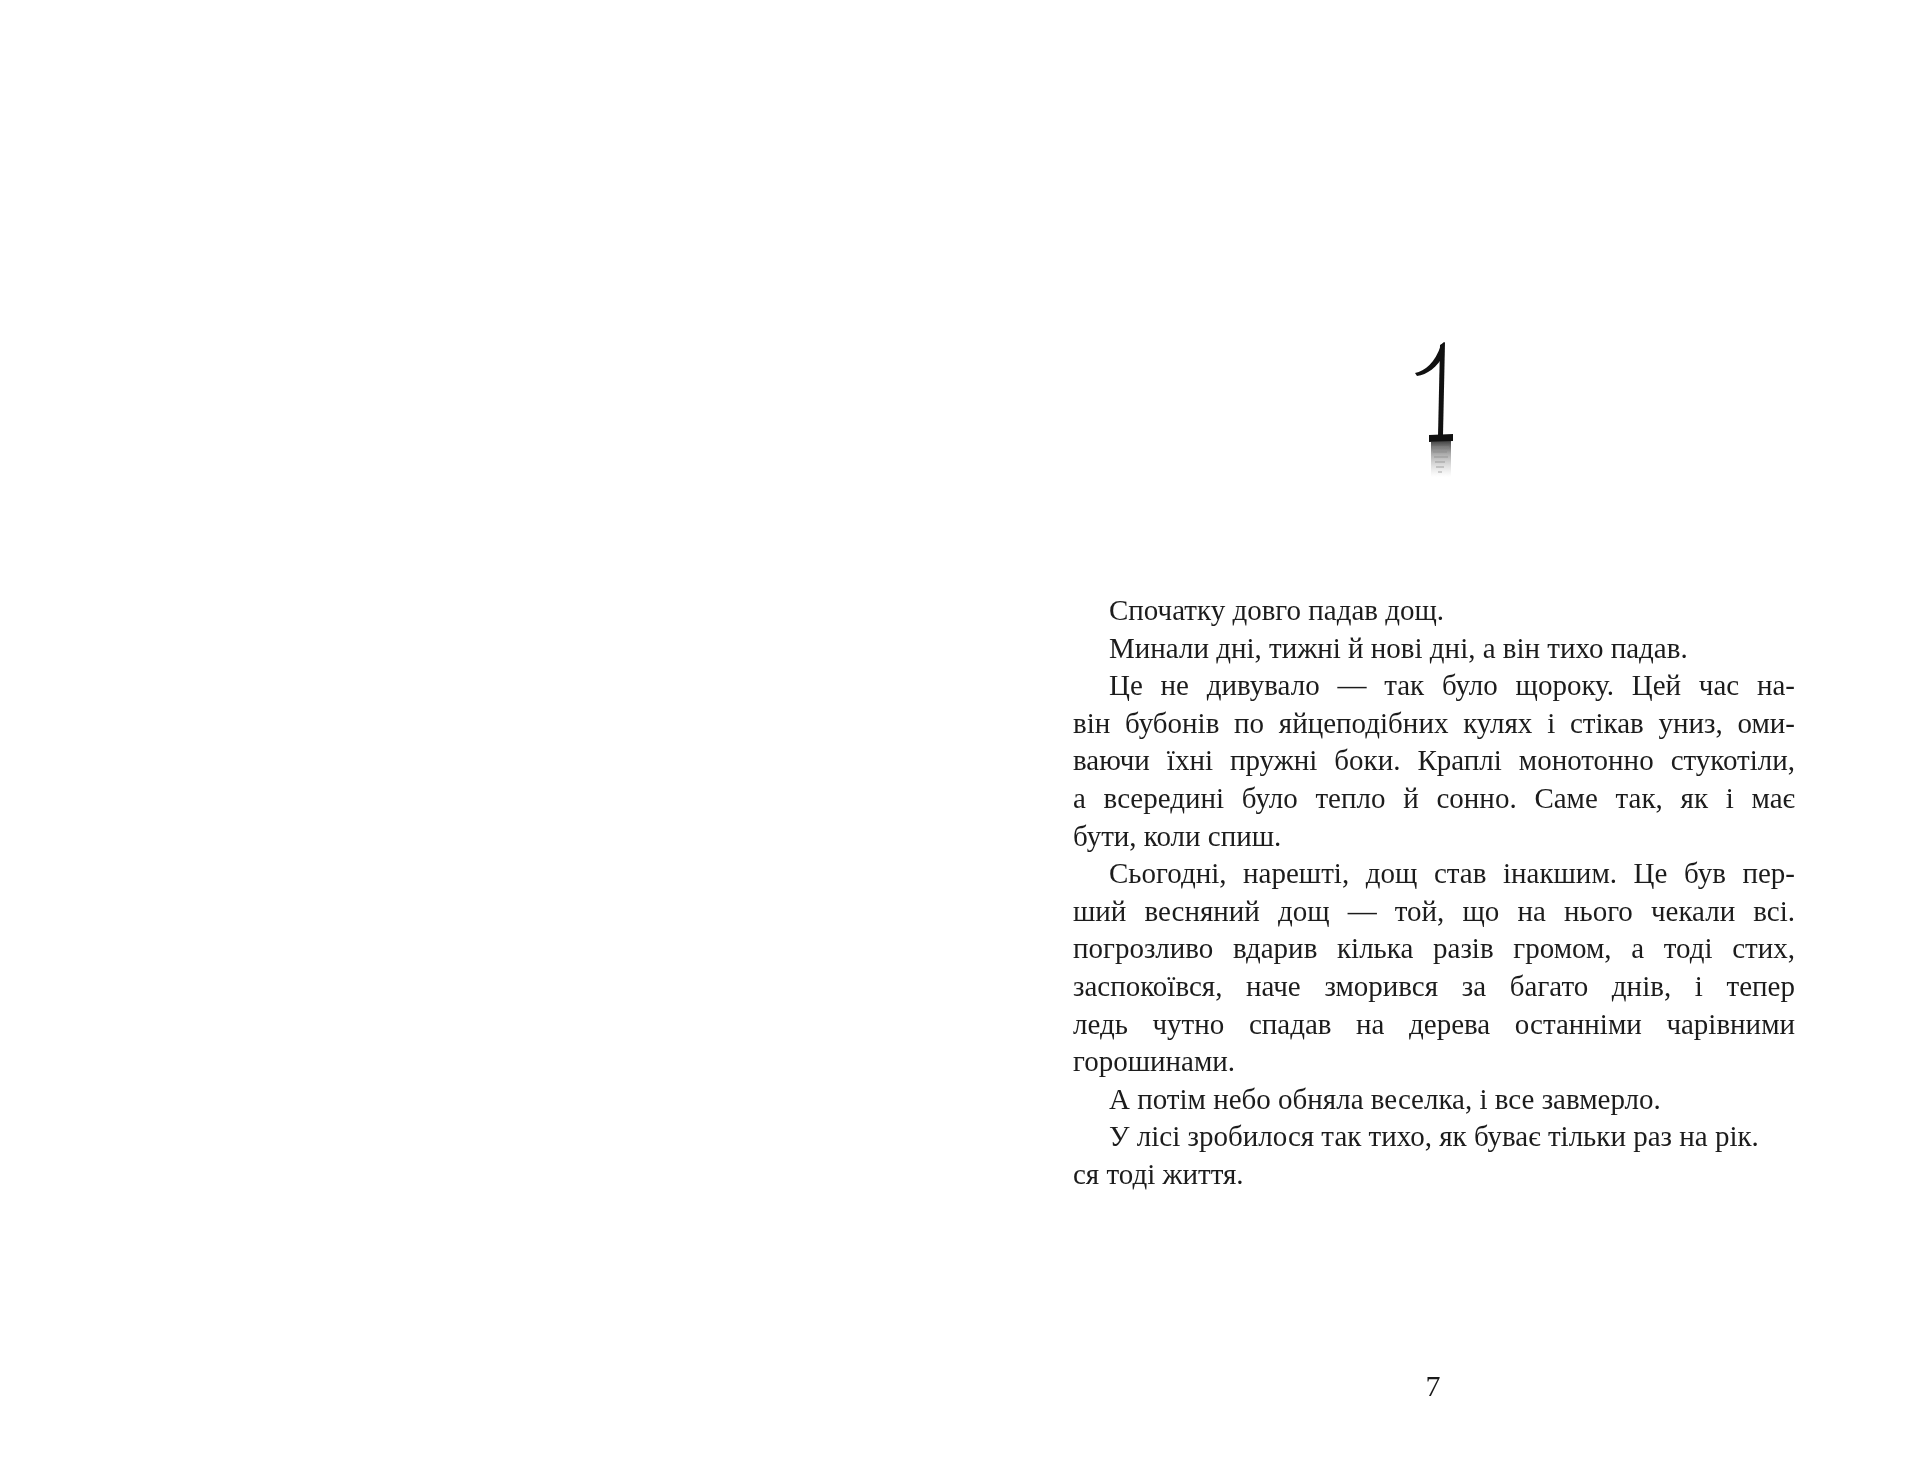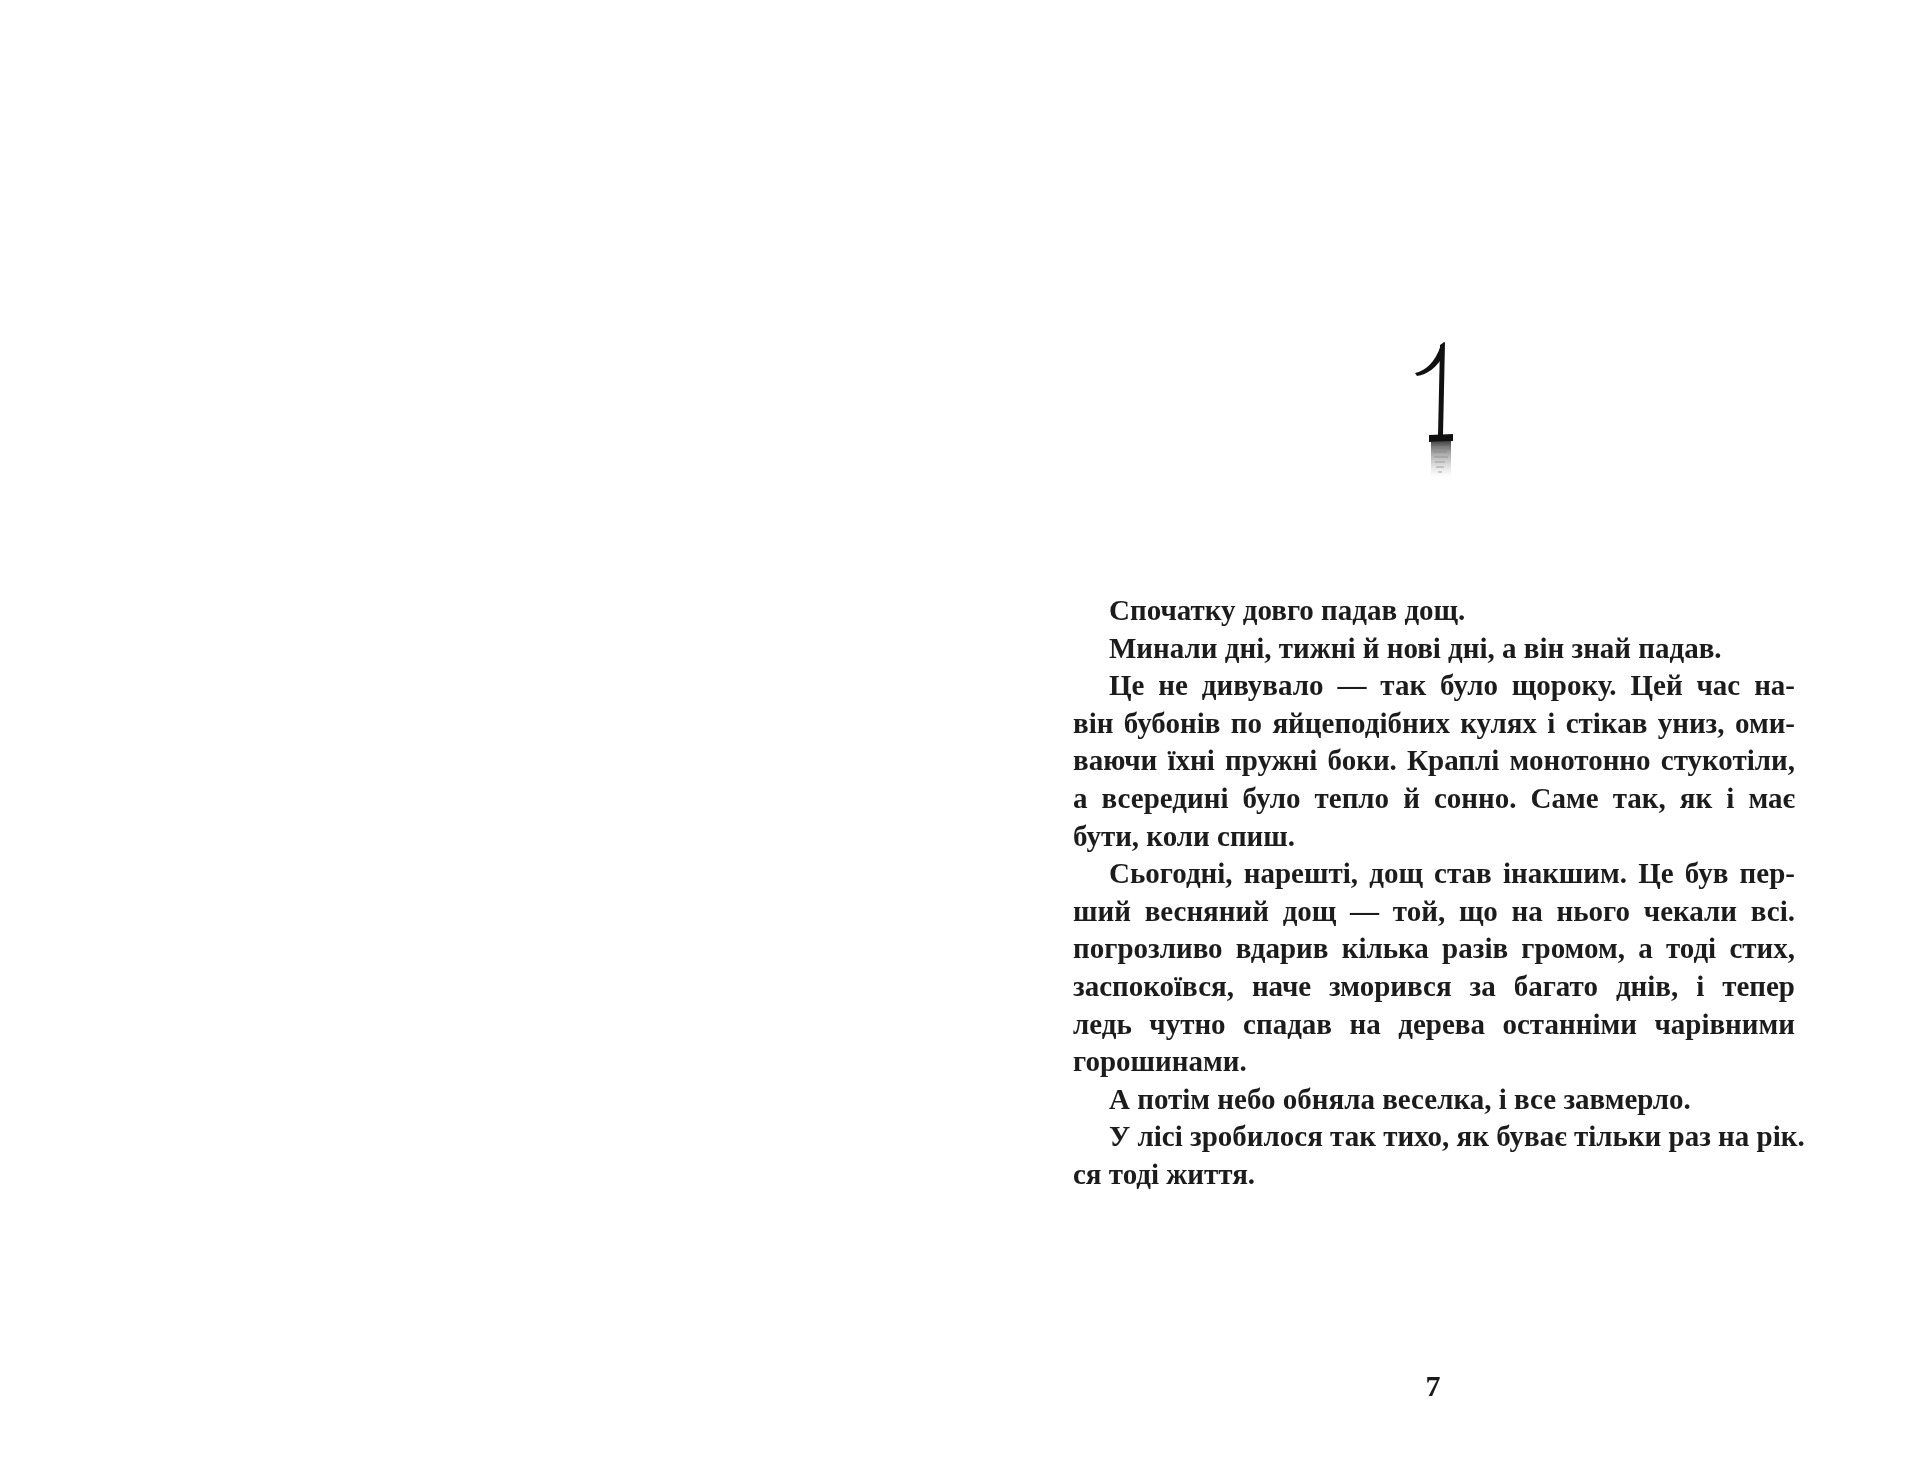--- a/index.html
+++ b/index.html
@@ -12,21 +12,20 @@
       height: 1477px;
       position: relative;
       overflow: hidden;
       font-family: "Liberation Serif", "DejaVu Serif", serif;
       color: #1c1c1c;
     }
     .spread {
       position: absolute;
       inset: 0;
       background: #e5e5e5;
-      font-weight: bold;
     }
     .page-left {
       position: absolute;
       left: 0; top: 0;
       width: 960px; height: 1477px;
       background: #ffffff;
     }
     .page-right {
       position: absolute;
       left: 960px; top: 0;
@@ -120,21 +119,21 @@
         <line x1="31" y1="132" x2="39" y2="132"></line>
         <line x1="33" y1="137" x2="37" y2="137"></line>
       </g>
     </svg>
   </div>
 
   <div class="text-block">
 
     <span class="line indent last">Спочатку довго падав дощ.</span>
 
-    <span class="line indent last">Минали дні, тижні й нові дні, а він знай падав.</span>
+    <span class="line indent last">Минали дні, тижні й нові дні, а він тихо падав.</span>
 
     <span class="line indent justify">Це не дивувало — так було щороку. Цей час на-</span>
     <span class="line justify">він бубонів по яйцеподібних кулях і стікав униз, оми-</span>
     <span class="line justify">ваючи їхні пружні боки. Краплі монотонно стукотіли,</span>
     <span class="line justify">а всередині було тепло й сонно. Саме так, як і має</span>
     <span class="line last">бути, коли спиш.</span>
 
     <span class="line indent justify">Сьогодні, нарешті, дощ став інакшим. Це був пер-</span>
     <span class="line justify">ший весняний дощ — той, що на нього чекали всі.</span>
     <span class="line justify">погрозливо вдарив кілька разів громом, а тоді стих,</span>

